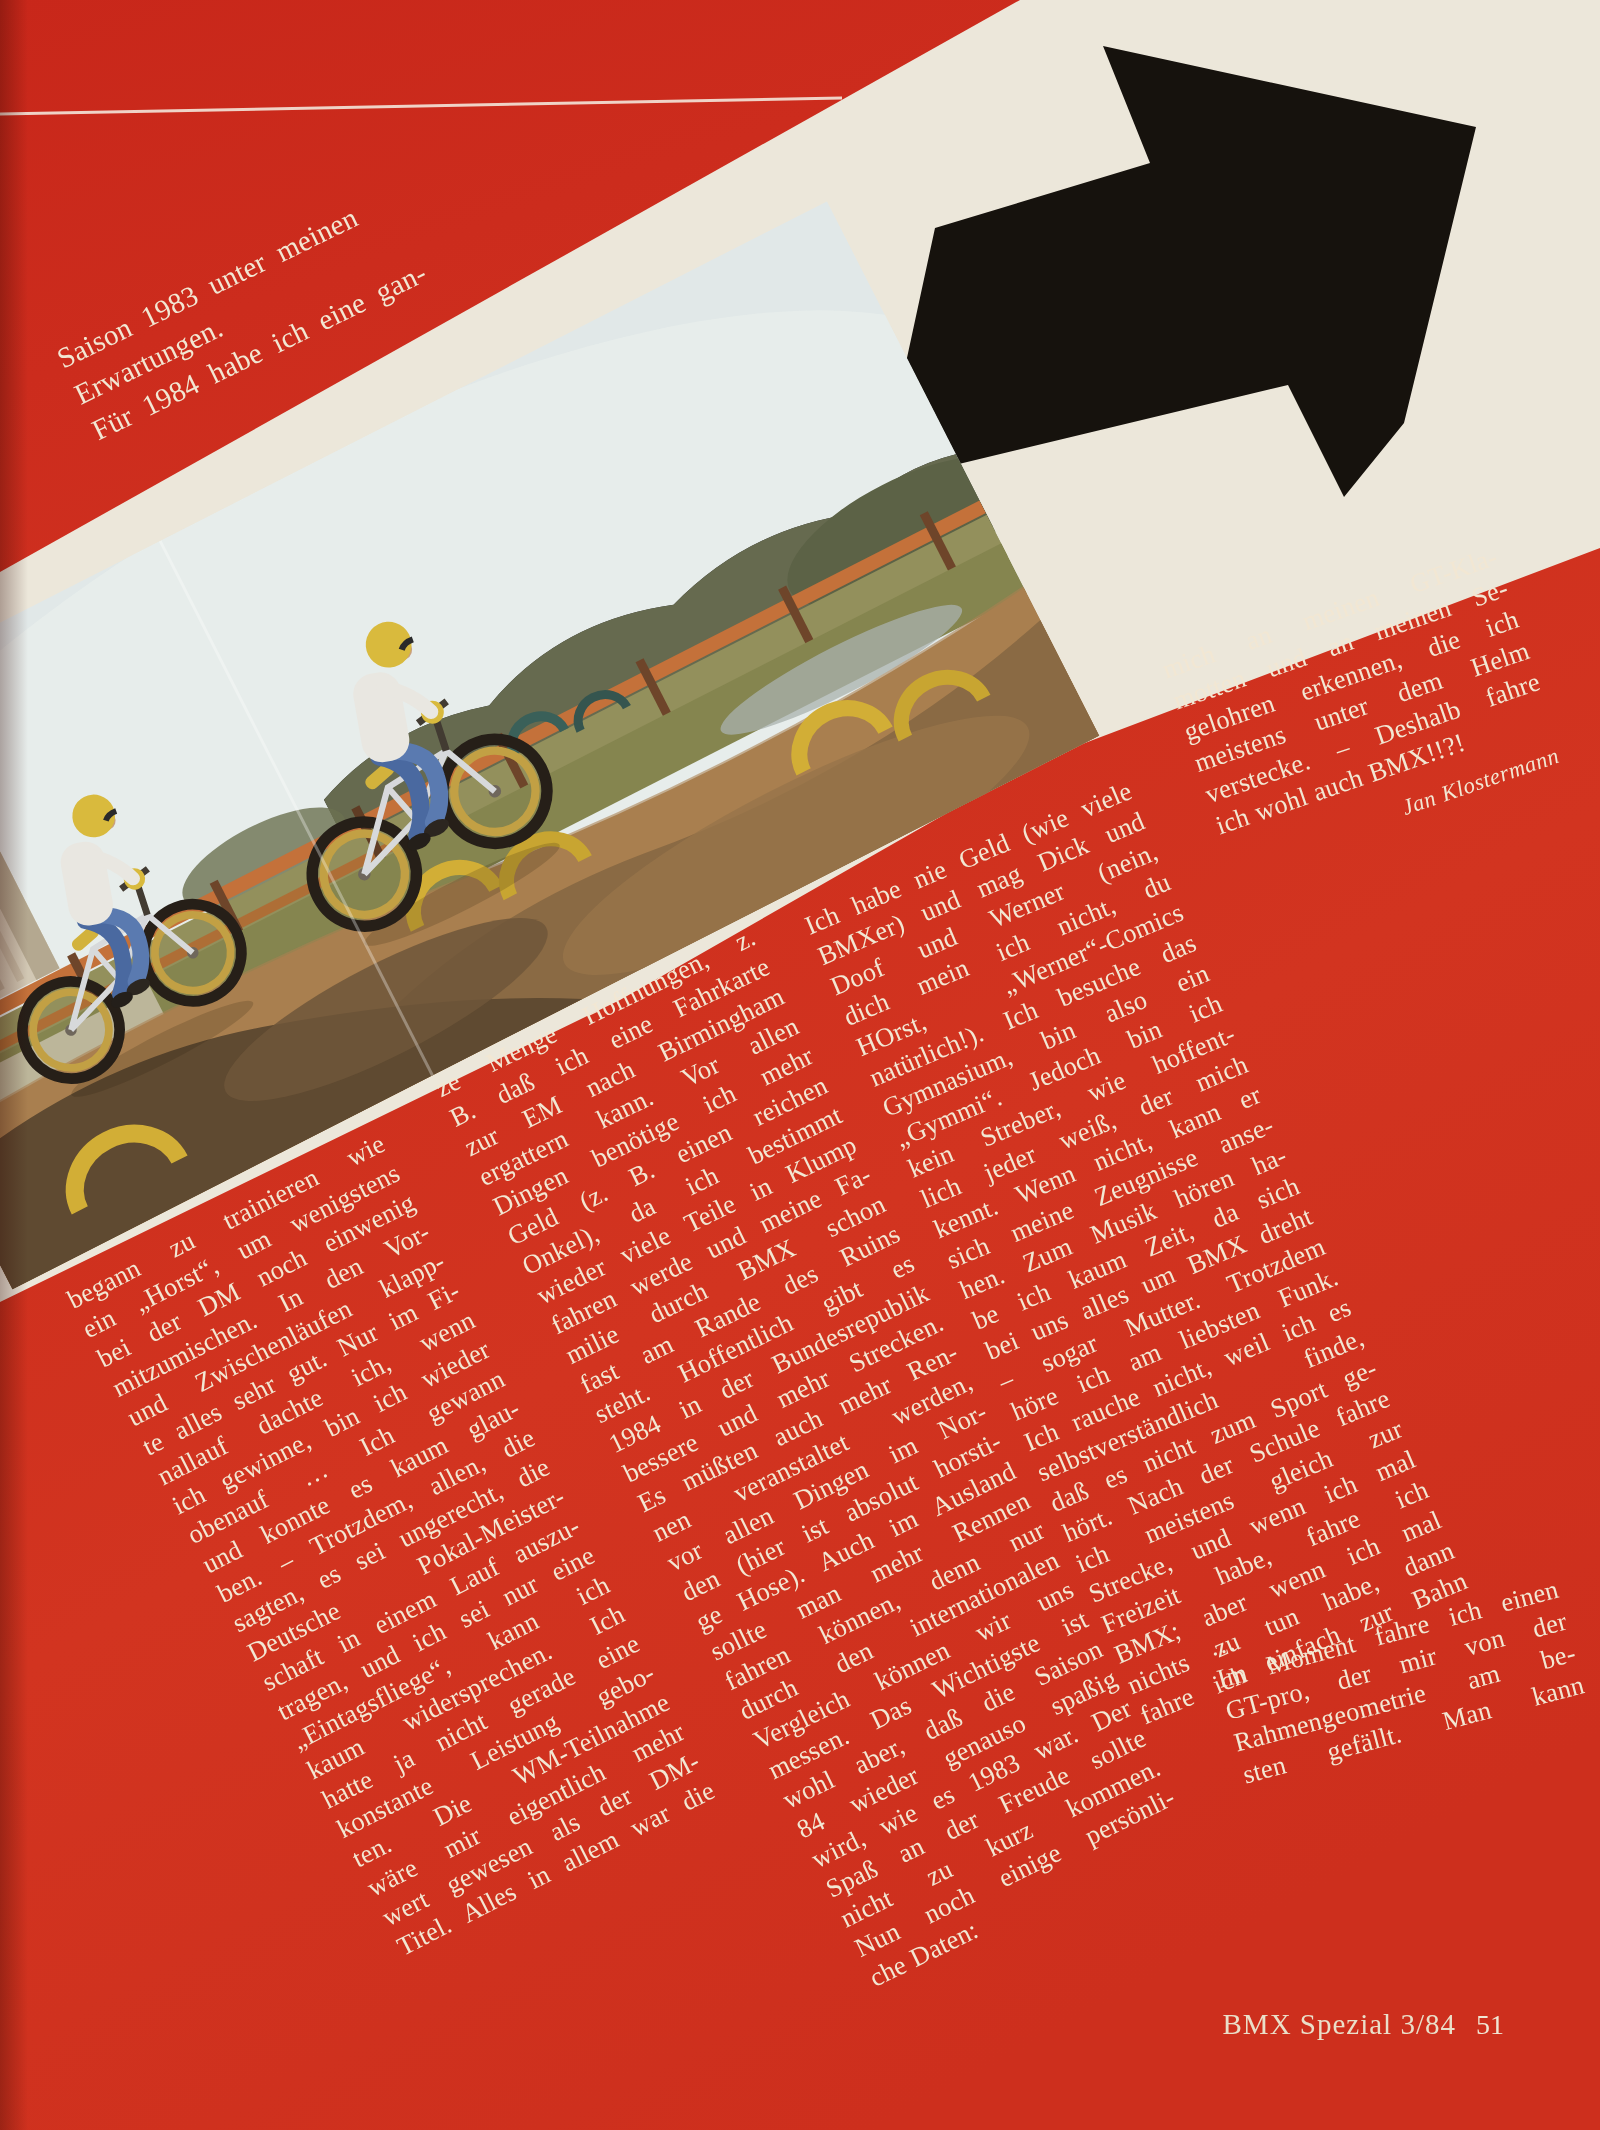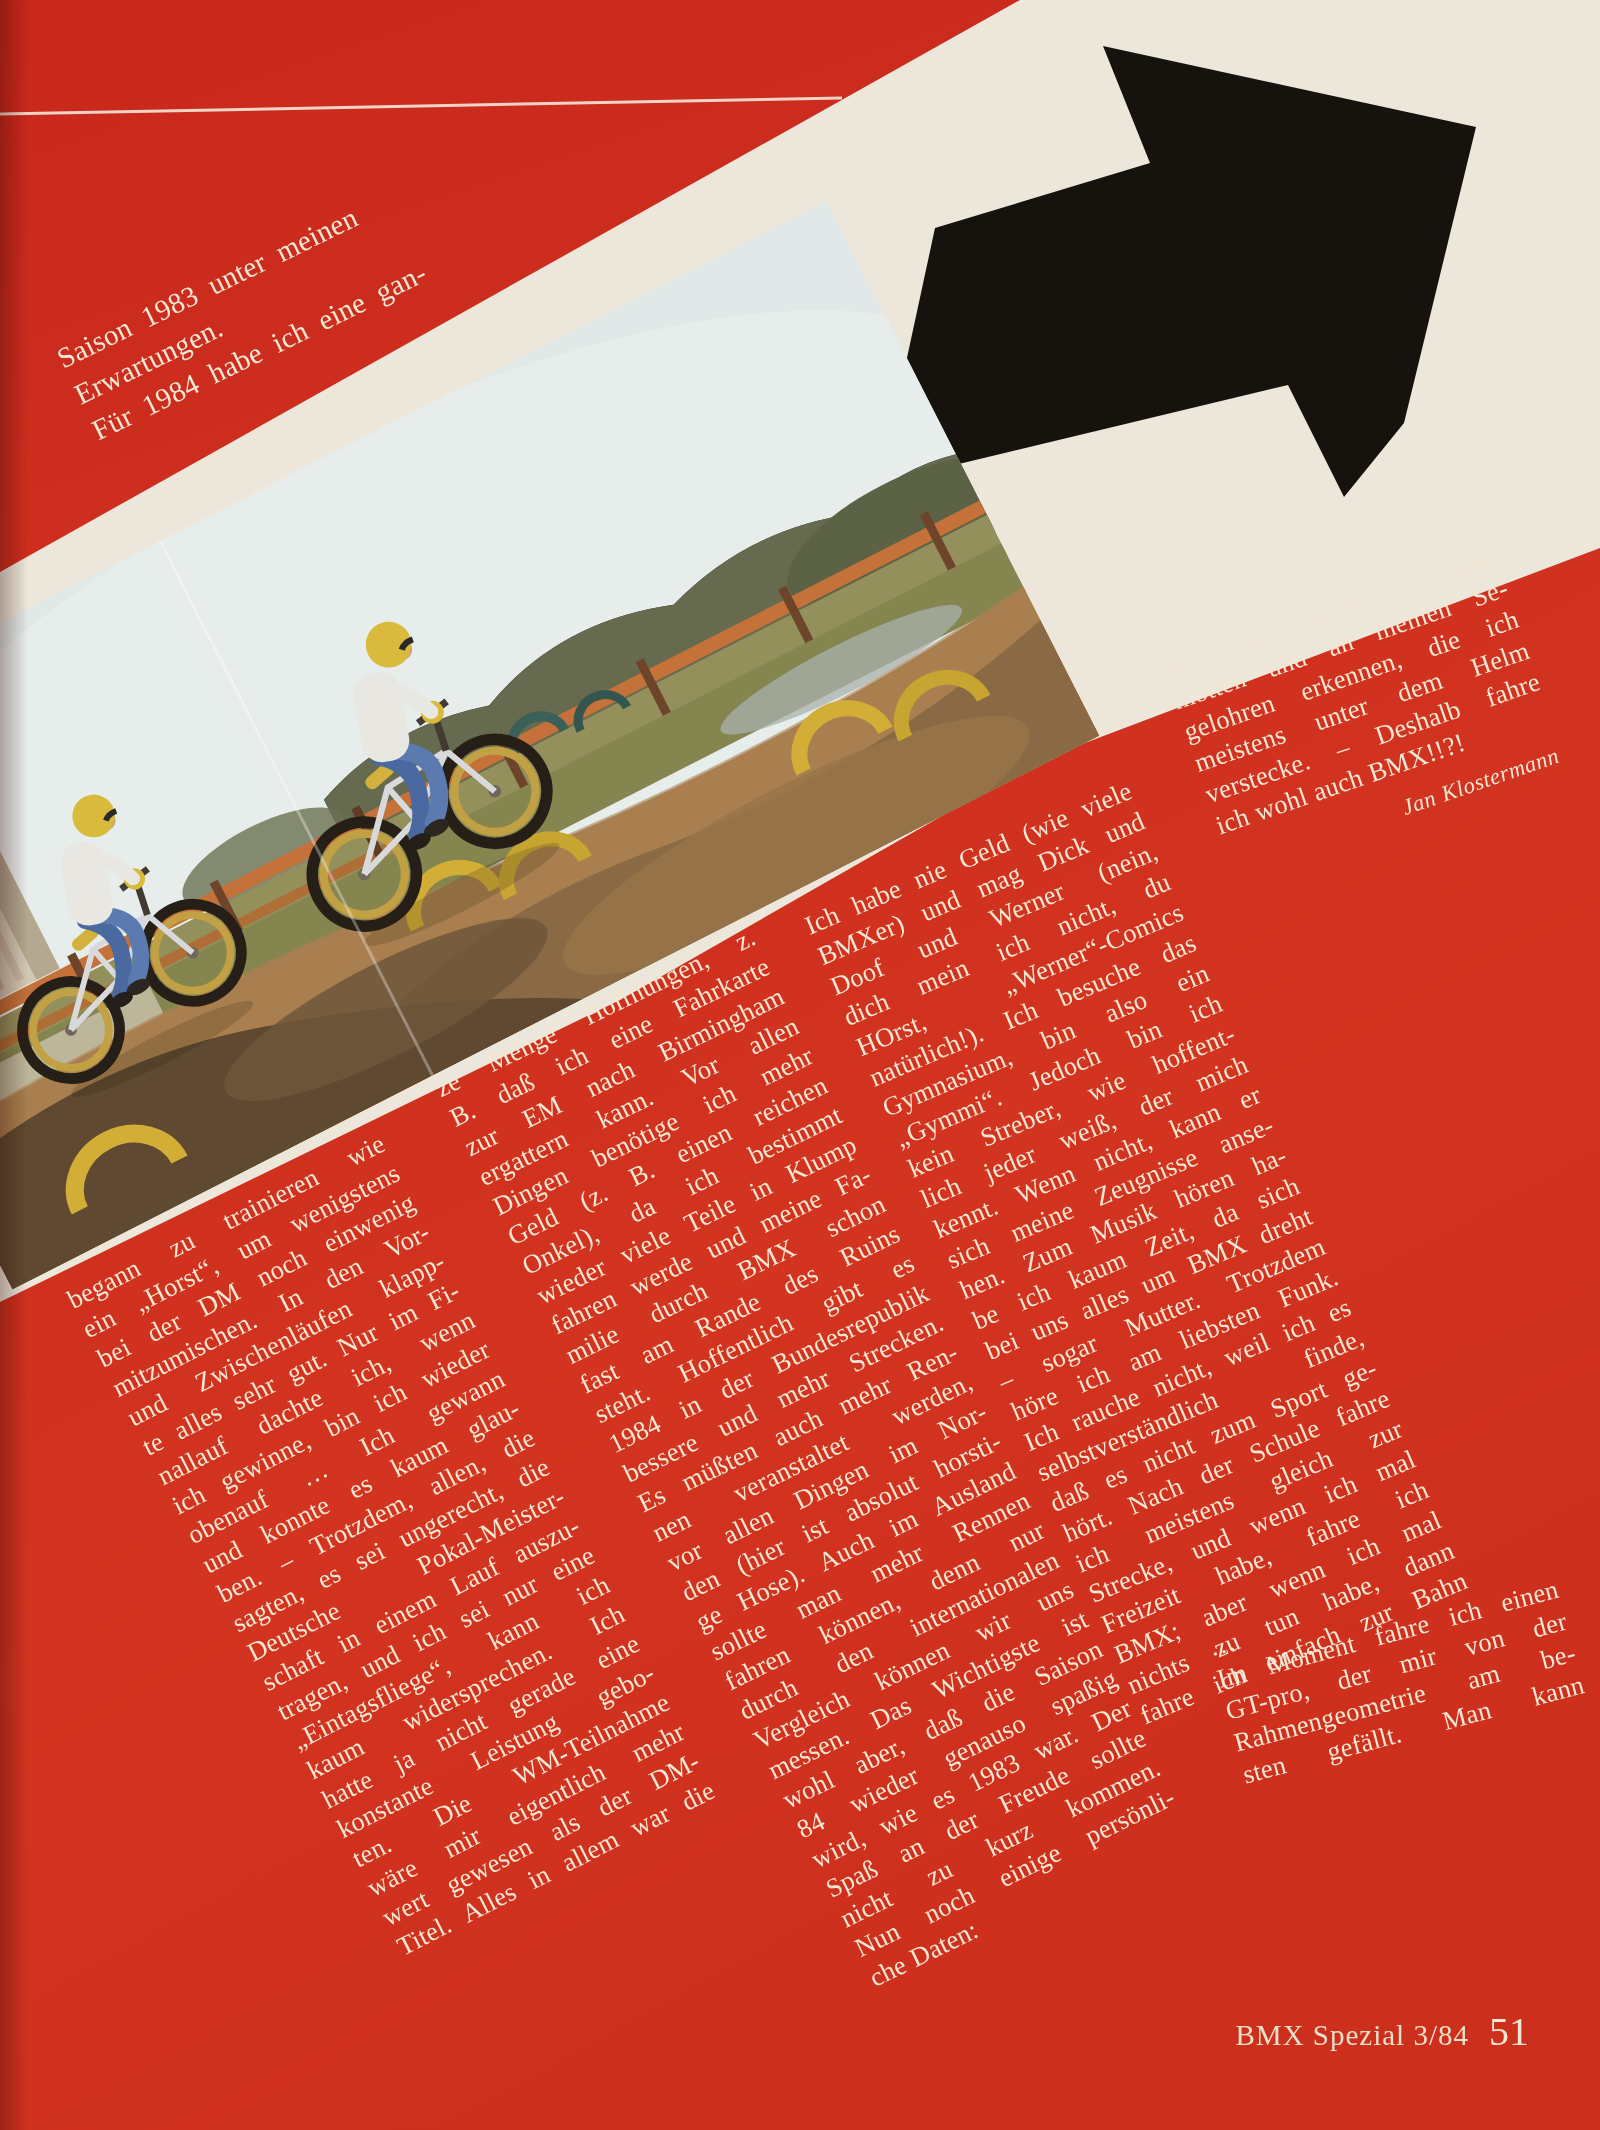--- a/index.html
+++ b/index.html
@@ -39,25 +39,25 @@
   #col2{left:430px;top:1075px;transform:rotate(-26deg);}
   #col3{left:800px;top:912px;transform:rotate(-23deg);}
   #col4{left:1158px;top:655px;transform:rotate(-19deg);}
   #col5{left:1205px;top:1632px;transform:rotate(-15deg);}
   .signature{
     margin-top:10px;text-align:right;font-style:italic;
     font-size:22.5px;letter-spacing:.6px;padding-right:6px;
   }
   
   #footer{
-    position:absolute;right:71px;top:2008px;z-index:10;
+    position:absolute;right:96px;top:2008px;z-index:10;
     display:flex;align-items:baseline;gap:20px;color:#eadfc9;
   }
   #footer .mag{font-size:29px;letter-spacing:1px;}
-  #footer .pg{font-size:40px;color:#f0e7d4;}
+  #footer .pg{font-size:28px;color:#f0e7d4;}
   
   #gutter{
     position:absolute;left:0;top:0;width:28px;height:2130px;z-index:50;
     background:linear-gradient(90deg, rgba(45,5,0,.32), rgba(45,5,0,0));
     pointer-events:none;
   }
 </style>
 </head>
 <body>
 

